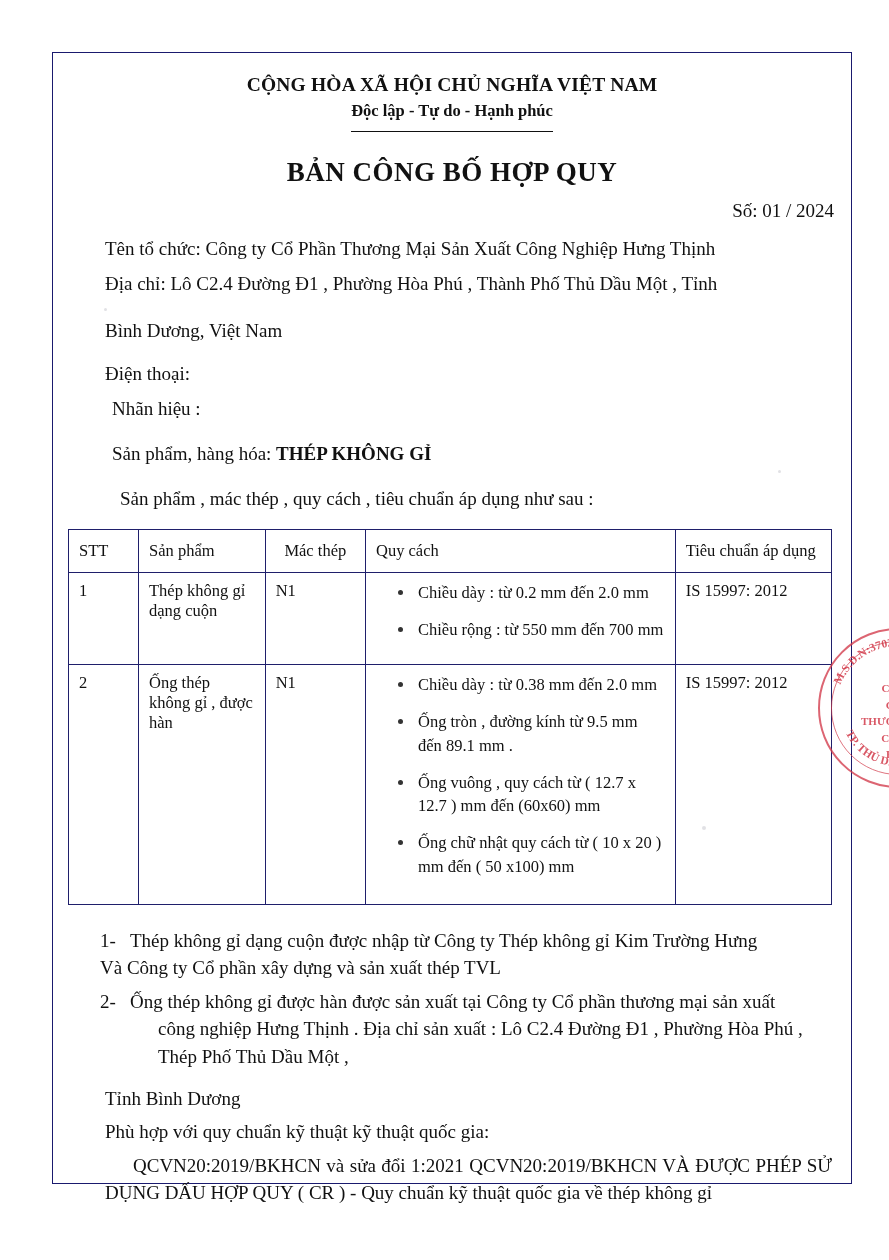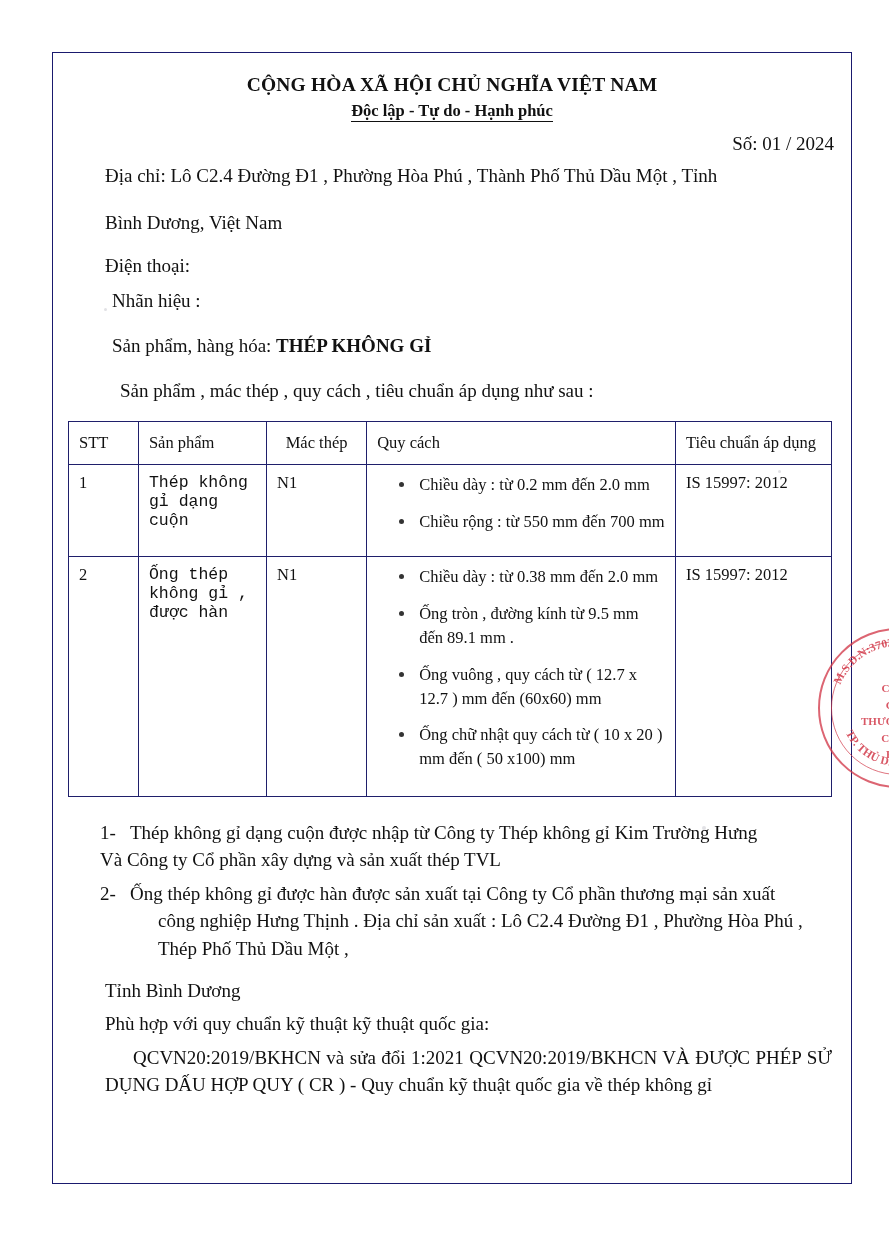--- a/index.html
+++ b/index.html
@@ -47,21 +47,21 @@
     margin-top: 12px;
   }
   .hdr-2 {
     text-align: center;
     font-weight: bold;
     font-size: 16.5px;
     margin-top: 5px;
   }
   .hdr-2 span {
     border-bottom: 1.3px solid #111;
-    padding-bottom: 1px;
+    padding-bottom: 11px;
   }
   .title {
     text-align: center;
     font-weight: bold;
     font-size: 27px;
     margin-top: 36px;
     letter-spacing: 0.5px;
   }
   .subtitle {
     text-align: right;
@@ -96,21 +96,21 @@
     font-size: 16.5px;
     padding-top: 11px;
     padding-bottom: 11px;
   }
   .c-stt { width: 54px; text-align: left; }
   .c-sp  { width: 122px; }
   .c-mac { width: 92px; text-align: center !important; }
   .c-qc  { width: 338px; }
   .c-tc  { width: 158px; }
   td.center { text-align: center; }
-  .just { text-align: justify; font-family: Liberation Mono, monospace; }
+  .just { text-align: justify; }
   ul.qc {
     margin: 0;
     padding-left: 20px;
     list-style: none;
   }
   ul.qc li {
     position: relative;
     padding-left: 22px;
     margin-bottom: 13px;
     line-height: 1.45;
@@ -200,22 +200,24 @@
 
 <div class="page">
 
   <div class="doc-border"></div>
 
   <div class="content">
 
     <div class="hdr-1">CỘNG HÒA XÃ HỘI CHỦ NGHĨA VIỆT NAM</div>
     <div class="hdr-2"><span>Độc lập - Tự do - Hạnh phúc</span></div>
 
+    <div class="title">BẢN CÔNG BỐ HỢP QUY</div>
     <div class="subtitle">Số: 01 / 2024</div>
 
+    <div class="para p-ind-1">Tên tổ chức: Công ty Cổ Phần Thương Mại Sản Xuất Công Nghiệp Hưng Thịnh</div>
     <div class="para p-ind-1" style="margin-top:8px;">Địa chỉ: Lô C2.4 Đường Đ1 , Phường Hòa Phú , Thành Phố Thủ Dầu Một , Tỉnh</div>
     <div class="para p-ind-1" style="margin-top:20px;">Bình Dương, Việt Nam</div>
 
     <div class="para p-ind-1" style="margin-top:16px;">Điện thoại:</div>
 
     <div class="para p-ind-2" style="margin-top:8px;">Nhãn hiệu :</div>
 
     <div class="para p-ind-2" style="margin-top:18px;">
       <span>Sản phẩm, hàng hóa:</span>
       <span class="bold">THÉP KHÔNG GỈ</span>

